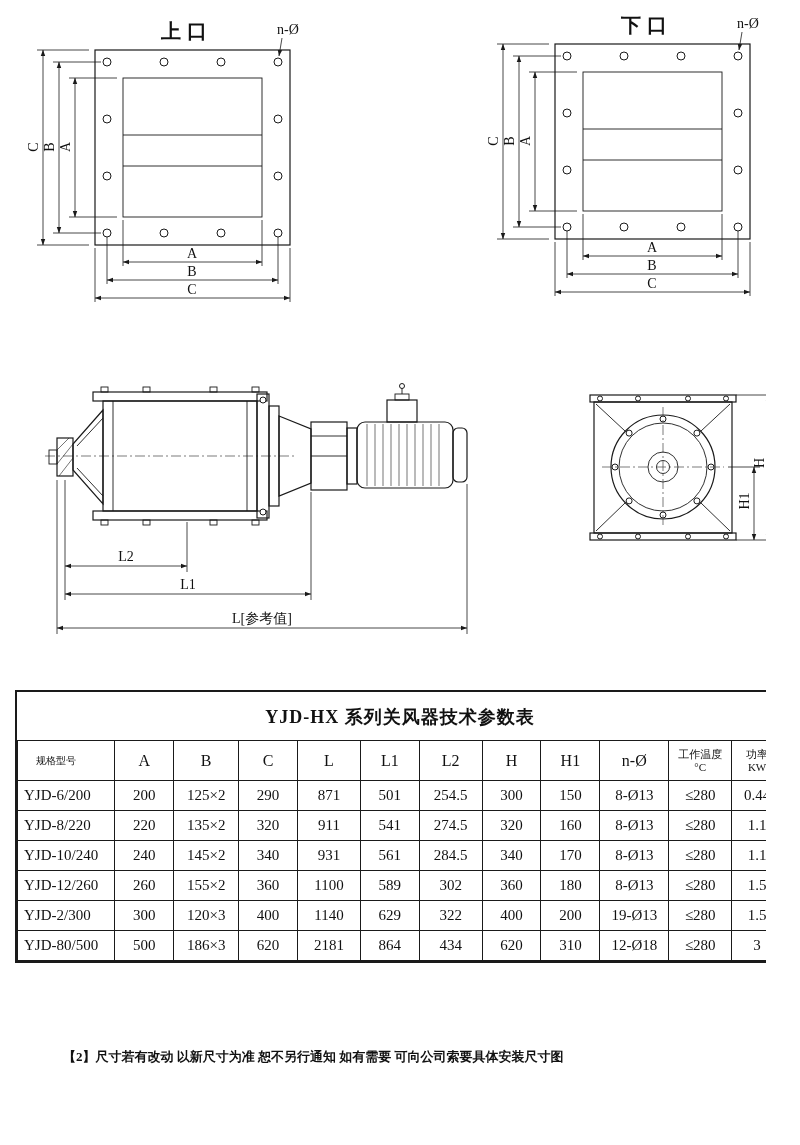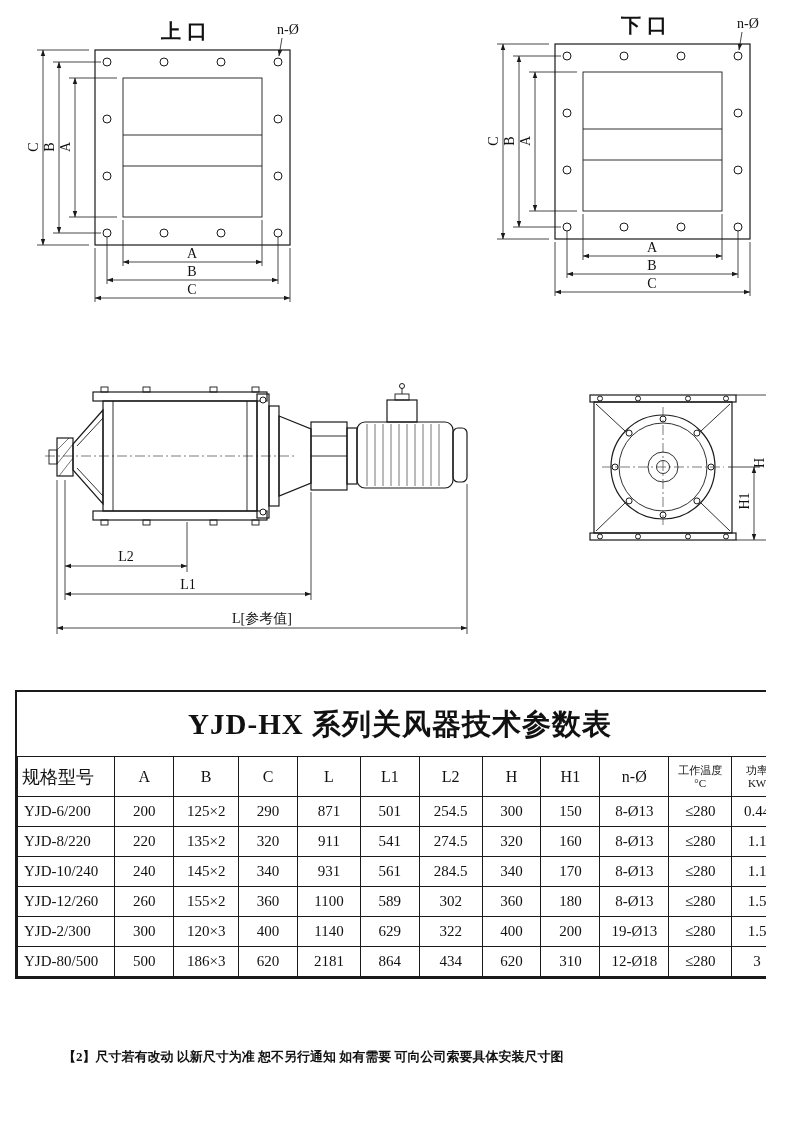--- a/index.html
+++ b/index.html
@@ -17,27 +17,27 @@
   .dim  { stroke:#1a1a1a; stroke-width:0.8; fill:none; }
   .cl   { stroke:#444; stroke-width:0.7; fill:none; stroke-dasharray:10 3 2 3; }
   .hole { fill:#fff; stroke:#1a1a1a; stroke-width:1; }
   .fin  { stroke:#1a1a1a; stroke-width:0.6; }
 
   .dim-label { font-family:"Liberation Serif", serif; font-size:14px; fill:#111; }
   .dw-title  { font-family:"Liberation Serif", serif; font-size:20px; font-weight:bold; fill:#111; letter-spacing:6px; }
 
   
   .tbl-wrap { position:absolute; left:15px; top:690px; width:770px; border:2px solid #1a1a1a; background:#fff; }
-  .tbl-title { text-align:center; font-size:29px; font-weight:bold; padding:13px 0 11px 0; letter-spacing:1px; }
+  .tbl-title { text-align:center; font-size:18px; font-weight:bold; padding:13px 0 11px 0; letter-spacing:1px; }
   table { width:100%; border-collapse:collapse; table-layout:fixed; }
   th, td { border:1px solid #1a1a1a; text-align:center; vertical-align:middle; }
   th { height:40px; font-size:16px; font-weight:normal; }
   td { height:30px; font-size:15px; }
   td.model { text-align:left; padding-left:6px;margin-left:26px; }
-  th.model { font-size:18px; text-align:left; padding-left:4px; }
+  th.model { font-size:10px; text-align:left; padding-left:18px; }
   .h-small { font-size:11px; line-height:1.15; }
 
   
   .notes { position:absolute; left:35px; top:1046px; font-size:13px; font-weight:bold; line-height:1.7; }
   .notes .line2 { margin-left:28px; }
 </style>
 </head>
 <body>
 
 <div id="page">

